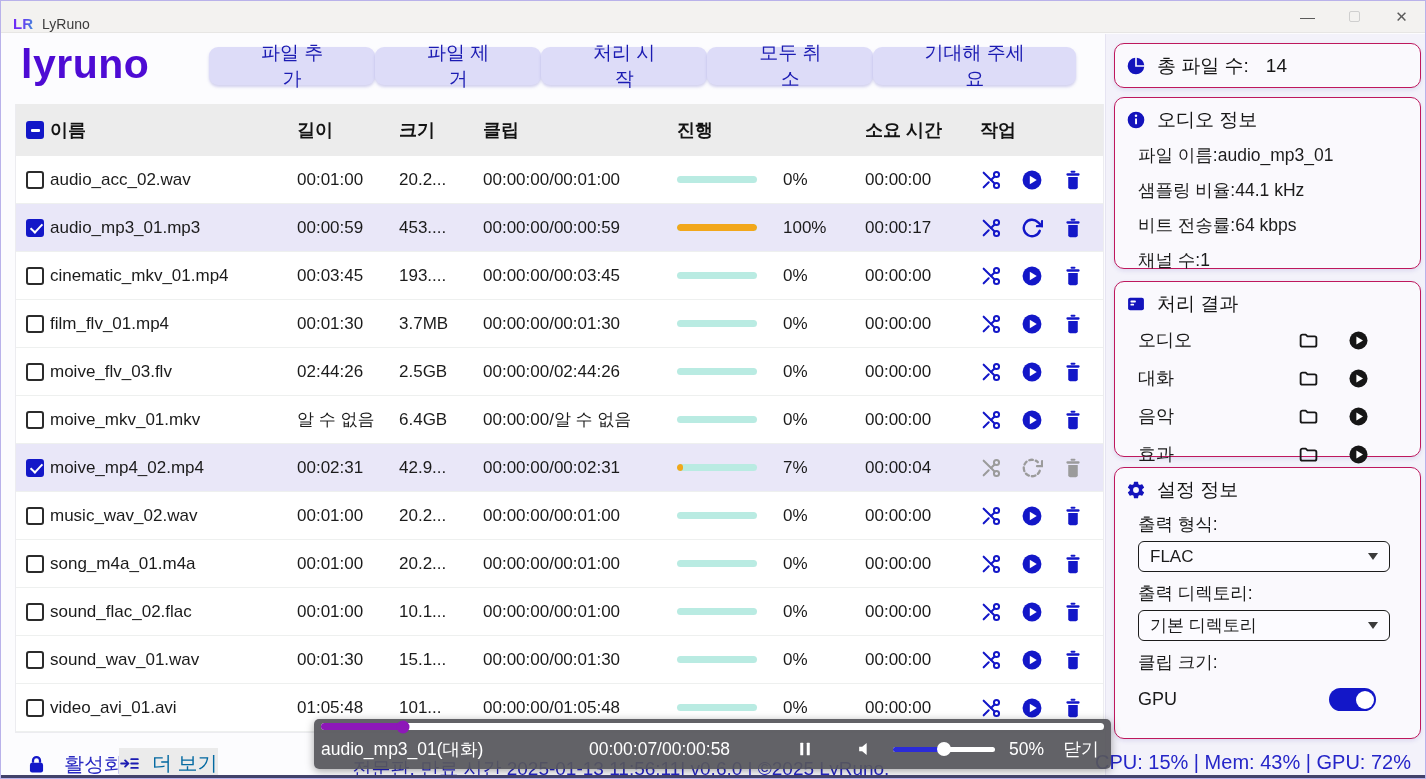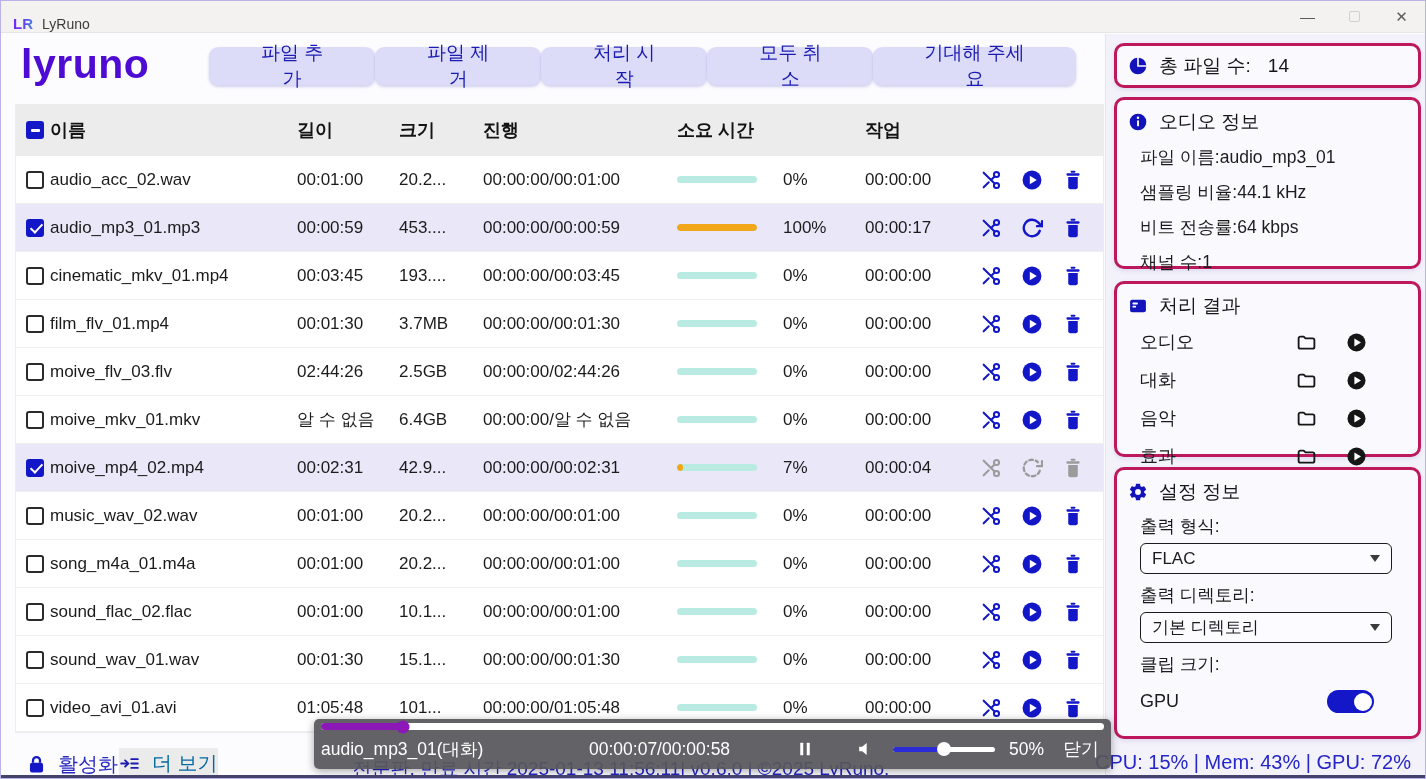--- a/index.html
+++ b/index.html
@@ -38,40 +38,40 @@
   .cb.ind::after{content:"";position:absolute;left:2.5px;top:6px;width:9px;height:2.8px;background:#fff;border-radius:1px}
   .pg{display:flex;align-items:center;gap:26px}
   .pg-track{width:80px;height:7px;border-radius:3.5px;background:#b9ebe2;overflow:hidden;flex:none}
   .pg-fill{height:100%;background:#f2a71b;border-radius:3.5px;display:block}
   .acts{display:flex;align-items:center;gap:19px;color:#1317c8}
   .acts.disabled{color:#9b9b9b}
   .act{width:22px;height:22px;cursor:pointer;display:flex}
   .act svg{width:100%;height:100%}
   
   .side-region{position:absolute;left:1104px;top:33px;width:321px;bottom:0;background:#f3f2fa;border-left:1px solid #e6e4f2}
-  .panel{position:absolute;left:1113px;width:307px;background:#faf9fd;border:3px solid #be185d;
+  .panel{position:absolute;left:1113px;width:307px;background:#faf9fd;border:1px solid #be185d;
     border-radius:10px;box-shadow:0 2px 4px rgba(110,100,190,.16);padding:9px 11px;font-size:18px}
   .p-title{display:flex;align-items:center;gap:11px;font-size:19px;color:#161616}
   .p-title svg{width:20px;height:20px;flex:none;color:#1313bc}
   .p-field{padding-left:12px;margin-top:10px;font-size:17.5px;line-height:25px;color:#1c1c1c}
   .res-item{display:flex;align-items:center;padding:7px 40px 7px 12px;font-size:18px}
   .res-item .lbl{flex:1}
   .res-item svg{width:21px;height:21px;color:#161616}
   .res-item .gap{width:29px}
   .set-label{padding-left:12px;margin-top:9px;font-size:17.5px}
   .select{margin:5px 0 0 12px;width:252px;height:31px;border:1.6px solid #1c1c1c;border-radius:6px;
     display:flex;align-items:center;padding:0 11px;font-size:17px;background:#fcfbff;cursor:pointer}
   .select .val{flex:1;white-space:nowrap;overflow:hidden}
   .caret{width:0;height:0;border-left:5.5px solid transparent;border-right:5.5px solid transparent;border-top:7px solid #3a3a3a}
   .gpu-row{display:flex;align-items:center;padding:0 33px 0 12px;margin-top:14px;font-size:18px}
   .toggle{margin-left:auto;width:47px;height:23px;border-radius:12px;background:#1317c8;position:relative;cursor:pointer}
   .toggle::after{content:"";position:absolute;right:2.5px;top:2.5px;width:18px;height:18px;border-radius:50%;background:#fff}
   .stats{position:absolute;right:14px;top:750px;font-size:20px;color:#2525c8}
   
-  .activate{position:absolute;left:25px;top:750px;display:flex;align-items:center;gap:11px;font-size:20px;color:#2a2ac2;cursor:pointer}
+  .activate{position:absolute;left:25px;top:750px;display:flex;align-items:center;gap:17px;font-size:20px;color:#2a2ac2;cursor:pointer}
   .activate svg{width:21px;height:21px;color:#1317c8}
   .more-btn{position:absolute;left:118px;top:747px;height:31px;background:#ebebeb;display:flex;
     align-items:center;gap:12px;padding:0 0;font-size:20px;color:#0369a1;cursor:pointer;border:none;font-family:inherit}
   .more-btn svg{width:21px;height:21px;color:#1b1bb2}
   .license{position:absolute;left:0;width:1240px;top:755px;text-align:center;font-size:19px;color:#2525c8;z-index:1}
   .bottom-edge{position:absolute;left:0;right:0;bottom:0;height:3px;background:#42426a;z-index:8}
   
   .player{position:absolute;left:313px;top:718px;width:797px;height:50px;border-radius:5px;
     background:rgba(86,86,91,.93);box-shadow:0 2px 8px rgba(0,0,0,.35);color:#fff;z-index:5}
   .seek{position:absolute;left:7px;right:7px;top:4px;height:7px;border-radius:3.5px;background:#fff}
@@ -240,20 +240,21 @@
 <div class="stats">CPU: 15% | Mem: 43% | GPU: 72%</div>
 
 <div class="ftable">
   <div class="trow thead">
     <div>
         <span class="cb ind"></span>
       </div>
     <div>이름</div>
     <div>길이</div>
     <div>크기</div>
+    <div>클립</div>
     <div>진행</div>
     <div>소요 시간</div>
     <div>작업</div>
   </div>
   <div id="file-rows">
       <div class="trow row">
         <div>
           <span class="cb "></span>
         </div>
         <div>audio_acc_02.wav</div>

